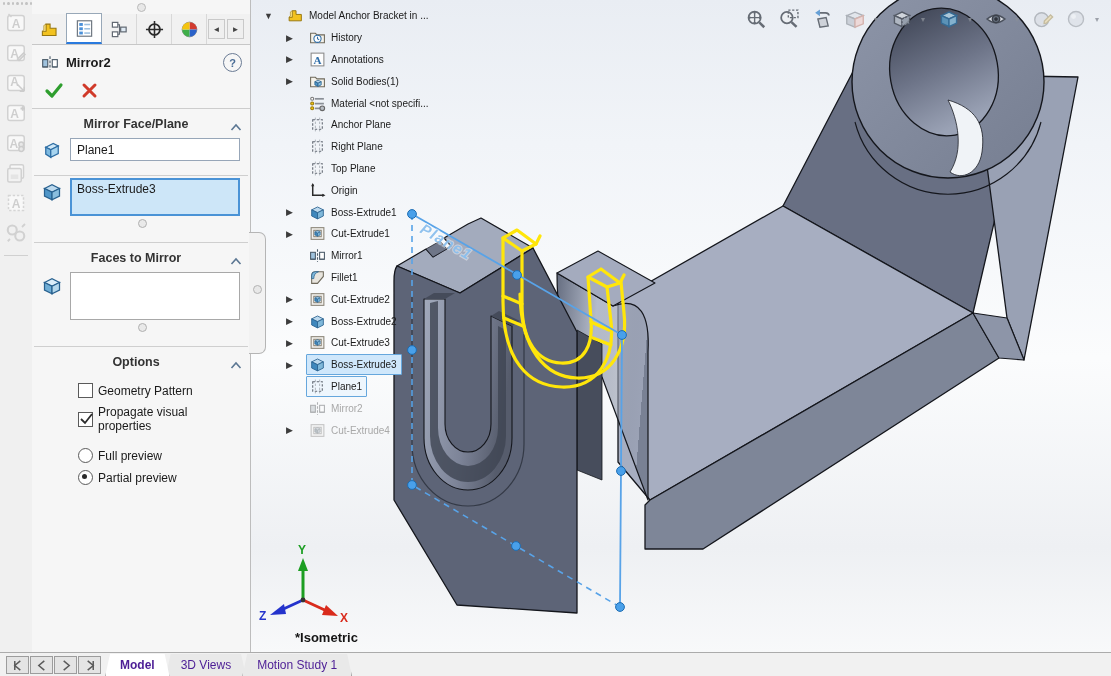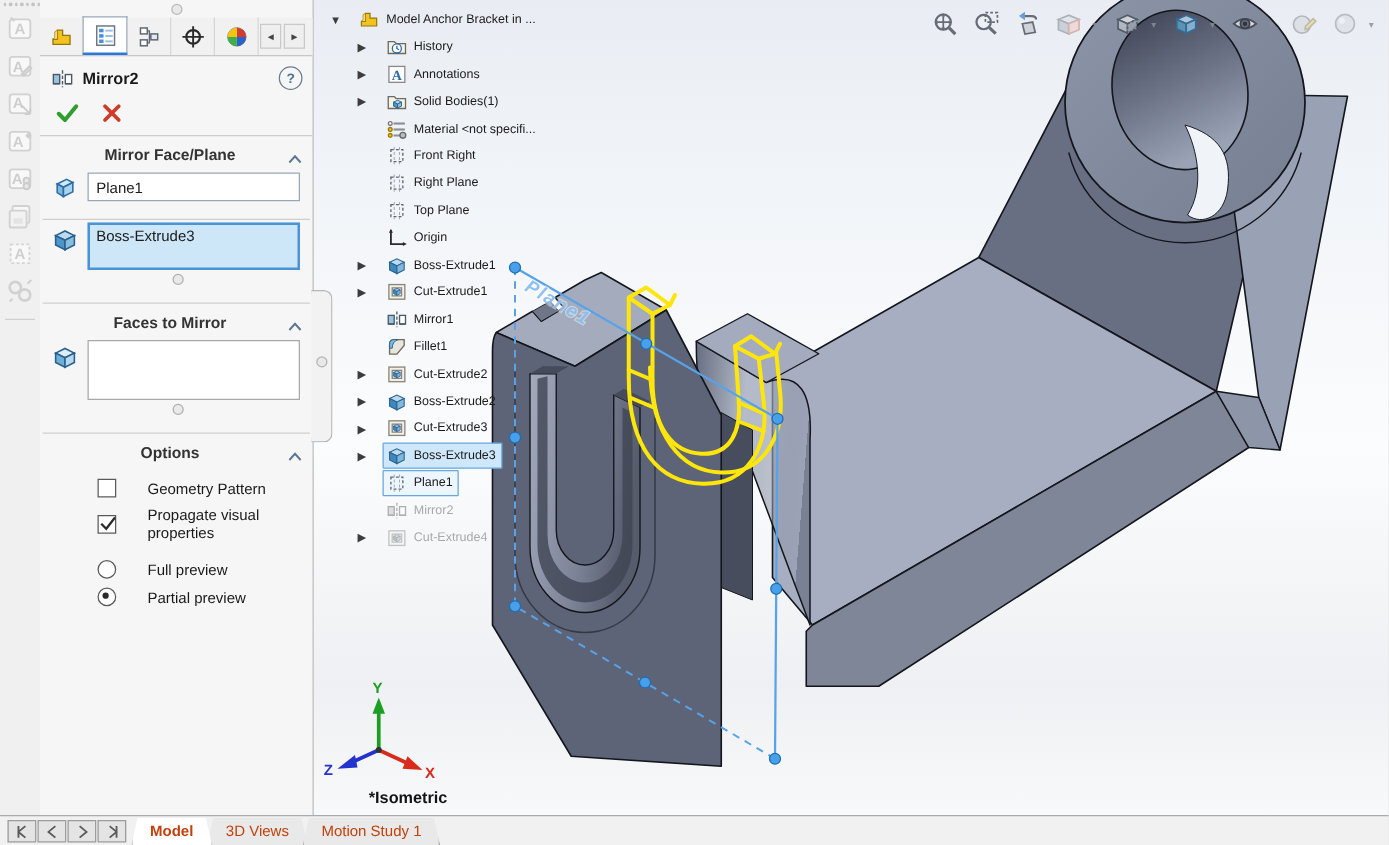--- a/index.html
+++ b/index.html
@@ -57,35 +57,35 @@
   .sec-h .chev{width:12px;height:8px;}
   .sec-body{padding:2px 6px 8px 8px;}
   .sec-div{height:1px;background:#cfcfcf;margin:6px 2px 0 2px;}
   .fieldrow{display:flex;align-items:flex-start;}
   .fieldrow .ic{width:20px;height:20px;margin:3px 8px 0 2px;flex:0 0 20px;}
   .inputbox{flex:1;background:#fff;border:1px solid #97a6b8;height:21px;display:flex;align-items:center;
             padding:0 6px;font-size:12px;margin-right:4px;}
   .listbox{flex:1;border:1px solid #a8a8a8;background:#fff;margin-right:4px;padding:2px 5px;font-size:12px;}
   .listbox.active{background:#cde6f8;border:2px solid #4a93d6;}
   .gripdot{width:7px;height:7px;border:1px solid #b0b0b0;background:#e9e9e9;border-radius:50%;margin:3px auto 0 auto;}
-  .optrow{display:flex;align-items:center;gap:25px;margin:7px 0 0 38px;font-size:12px;}
+  .optrow{display:flex;align-items:center;gap:5px;margin:7px 0 0 38px;font-size:12px;}
   .cbx{width:13px;height:13px;border:1px solid #5a5a5a;background:#fff;flex:0 0 13px;position:relative;}
   .cbx.on svg{position:absolute;left:-1px;top:-2px;}
   .rad{width:13px;height:13px;border:1px solid #5a5a5a;border-radius:50%;background:#fff;flex:0 0 13px;position:relative;}
   .rad.on:after{content:"";position:absolute;left:3px;top:3px;width:5px;height:5px;border-radius:50%;background:#2b2b2b;}
   
   #splitgrip{position:absolute;left:249px;top:232px;width:16px;height:120px;background:#f2f2f2;
              border:1px solid #b5b5b5;border-left:none;border-radius:0 7px 7px 0;}
   #splitgrip i{display:block;width:7px;height:7px;border-radius:50%;border:1px solid #b3b3b3;background:#e8e8e8;margin:52px auto;}
   
   #bottombar{position:absolute;left:0;top:652px;width:1111px;height:24px;background:#f1f1f1;
              border-top:1px solid #ababab;display:flex;align-items:stretch;}
   #navbtns{display:flex;align-items:center;gap:1px;padding:0 4px 0 6px;}
   .navb{width:21px;height:16px;background:#e4e4e4;border:1px solid #9c9c9c;display:flex;align-items:center;justify-content:center;}
-  .tab{padding:0 14px;display:flex;align-items:center;font-size:12px;color:#c2410c;background:#e9e9e9;
+  .tab{padding:0 14px;display:flex;align-items:center;font-size:12px;color:#4c1d95;background:#e9e9e9;
        border:1px solid #9a9a9a;border-top:none;clip-path:polygon(5px 0,calc(100% - 5px) 0,100% 100%,0 100%);margin-right:-4px;}
   .tab.active{background:#ffffff;font-weight:bold;z-index:2;}
 </style>
 </head>
 <body>
 <div id="app">
 
 <div id="viewport">
   <svg id="scene" viewBox="0 0 1111 676">
     <defs>
@@ -320,21 +320,21 @@
             <span class="tlabel">Material &lt;not specifi...</span>
           </span>
         </div>
         <div class="trow">
           <span class="tarrow"></span>
           <span class="tsel">
             <span class="ticon"><svg viewBox="0 0 16 16" width="100%" height="100%">
                 <path d="M3.5 3.5 H12.5 V12.5 H3.5 Z" fill="none" stroke="#5f6670" stroke-dasharray="2.2 1.6"></path>
                 <path d="M6 1.5 V14.5 M10 1.5 V14.5" stroke="#9aa0a8" stroke-width=".7" stroke-dasharray="2.2 1.6"></path>
               </svg></span>
-            <span class="tlabel">Front Right</span>
+            <span class="tlabel">Anchor Plane</span>
           </span>
         </div>
         <div class="trow">
           <span class="tarrow"></span>
           <span class="tsel">
             <span class="ticon"><svg viewBox="0 0 16 16" width="100%" height="100%">
                 <path d="M3.5 3.5 H12.5 V12.5 H3.5 Z" fill="none" stroke="#5f6670" stroke-dasharray="2.2 1.6"></path>
                 <path d="M6 1.5 V14.5 M10 1.5 V14.5" stroke="#9aa0a8" stroke-width=".7" stroke-dasharray="2.2 1.6"></path>
               </svg></span>
             <span class="tlabel">Right Plane</span>

